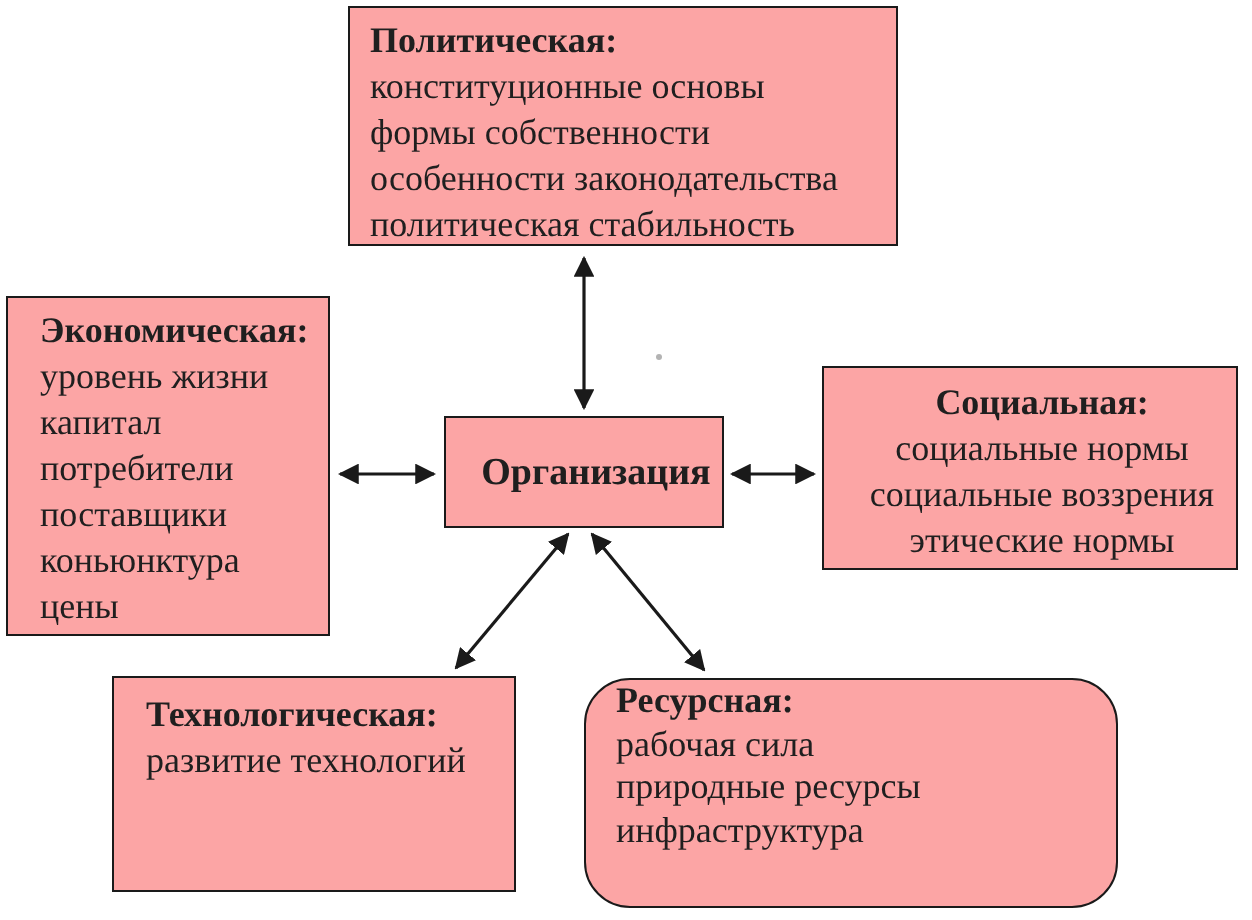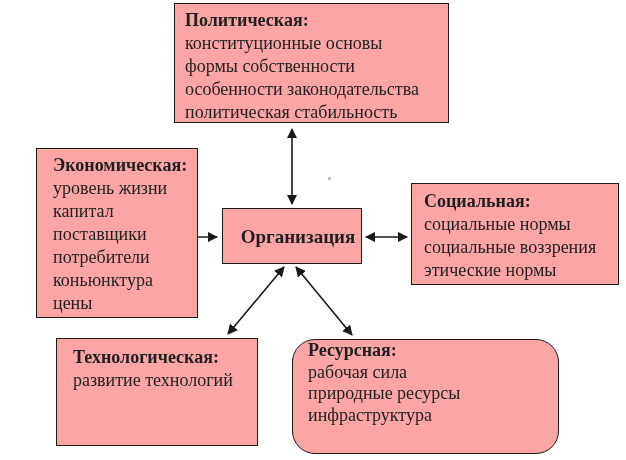--- a/index.html
+++ b/index.html
@@ -31,22 +31,22 @@
     line-height: 23px;
   }
   .box .title {
     font-weight: bold;
     white-space: nowrap;
   }
   .box .item {
     white-space: nowrap;
   }
   .box-political { left: 174px; top: 3px;   width: 275px; height: 120px; padding: 5px 0 0 10px; }
-  .box-economic  { left: 3px;   top: 148px; width: 162px; height: 170px; padding: 5px 0 0 16px; margin-left: 33px; }
-  .box-social    { left: 411px; top: 183px; width: 208px; height: 102px; padding: 6px 0 0 12px; }
+  .box-economic  { left: 3px;   top: 148px; width: 162px; height: 170px; padding: 5px 0 0 16px; }
+  .box-social    { left: 411px; top: 183px; width: 208px; height: 102px; padding: 6px 0 0 12px; text-align: center; }
   .box-technological { left: 56px;  top: 338px; width: 202px; height: 108px;  padding: 7px 0 0 16px; }
   .box-resource  { left: 292px; top: 339px; width: 267px; height: 115px; padding: 0 0 0 15px; line-height: 21.5px; border-radius: 23px; }
   .box-organization {
     left: 222px; top: 208px; width: 140px; height: 56px;
     display: flex; align-items: center; justify-content: center;
     font-weight: bold; font-size: 19px; padding-left: 12px;
   }
   .speck {
     position: absolute;
     left: 328px; top: 177px;
@@ -79,22 +79,22 @@
     <div class="item">конституционные основы</div>
     <div class="item">формы собственности</div>
     <div class="item">особенности законодательства</div>
     <div class="item">политическая стабильность</div>
   </div>
 
   <div class="box box-economic">
     <div class="title">Экономическая:</div>
     <div class="item">уровень жизни</div>
     <div class="item">капитал</div>
+    <div class="item">потребители</div>
     <div class="item">поставщики</div>
-    <div class="item">потребители</div>
     <div class="item">коньюнктура</div>
     <div class="item">цены</div>
   </div>
 
   <div class="box box-organization">
     <span>Организация</span>
   </div>
 
   <div class="box box-social">
     <div class="title">Социальная:</div>

